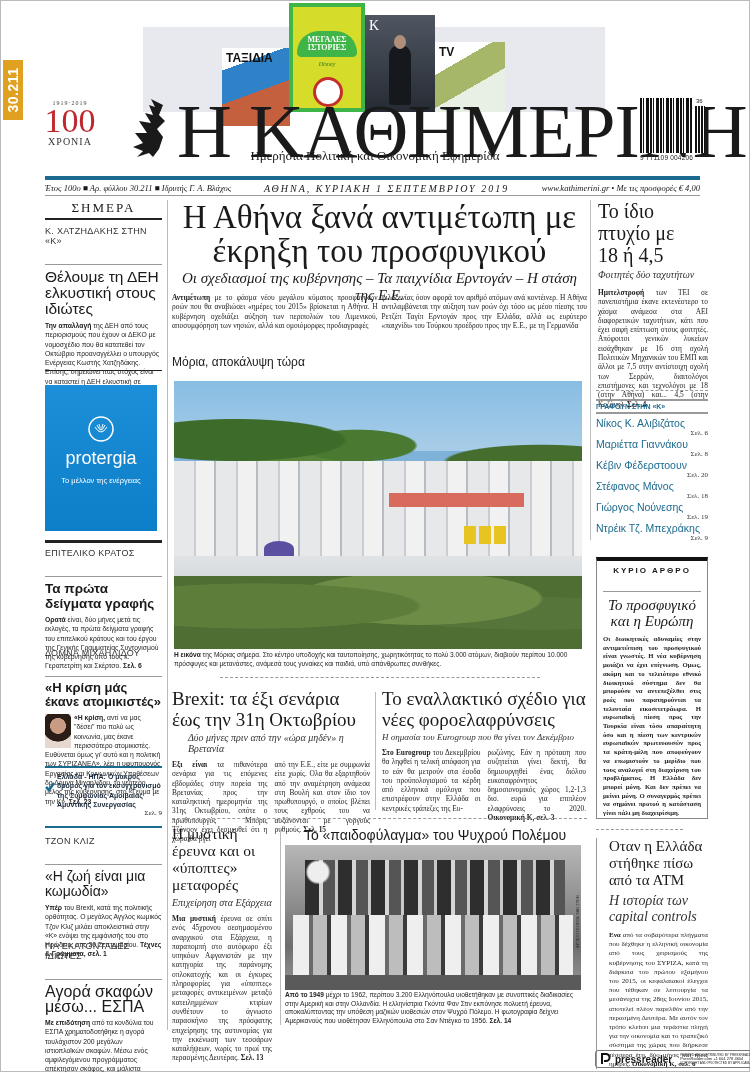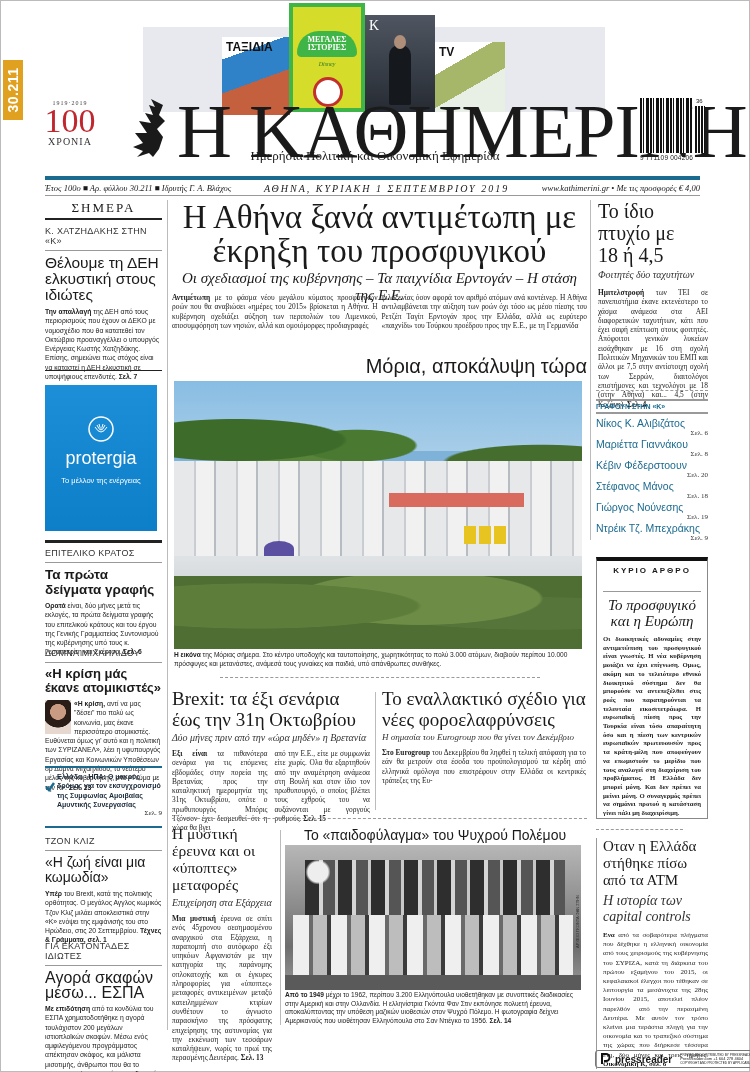--- a/index.html
+++ b/index.html
@@ -17,33 +17,33 @@
 .centennial .lbl{font-size:10px;color:#333;letter-spacing:1px}
 .masthead{left:125px;top:95px;width:470px;height:80px}
 .masthead-title{position:absolute;left:52px;top:-4px;font-size:76px;line-height:80px;letter-spacing:-1px;white-space:nowrap;font-family:"Liberation Serif",serif}
 .tagline{left:0;top:148px;width:750px;text-align:center;font-size:13px}
 .rule-blue{left:45px;top:176px;width:655px;height:4px;background:#1b6a8f}
 .infobar{left:45px;top:181px;width:655px;height:15px;font-size:8.5px;font-style:italic;display:flex;justify-content:space-between;align-items:center;border-bottom:1px solid #999}
 .infobar .date{font-size:10px;letter-spacing:2px}
 .barcode{left:640px;top:98px;width:65px;height:68px}
 .leftcol{left:45px;top:200px;width:117px}
 .colsep{position:absolute;width:1px;background:#bbb}
-.kicker{font-family:"Liberation Sans",sans-serif;font-size:9px;color:#333;border-bottom:1px solid #999;padding-bottom:4px;margin-bottom:4px;letter-spacing:.3px}
+.kicker{font-family:"Liberation Sans",sans-serif;font-size:9px;color:#333;border-bottom:1px solid #999;padding-bottom:18px;margin-bottom:4px;letter-spacing:.3px}
 .sans-head{font-family:"Liberation Sans",sans-serif;font-weight:bold;font-size:15px;line-height:16px;margin-bottom:4px}
 .small-sans{font-family:"Liberation Sans",sans-serif;font-size:6.8px;line-height:9.3px;color:#222}
 .small-serif{font-family:"Liberation Serif",serif;font-size:7.4px;line-height:9.3px;color:#222;text-align:justify}
 .small-sans b,.small-serif b{font-weight:bold}
 .thickrule{height:3px;background:#222}
 .ad-protergia{width:112px;height:146px;background:linear-gradient(180deg,#1c8fd8,#0d7ec8);position:relative;color:#fff;text-align:center}
 .section-title{font-family:"Liberation Serif",serif;text-align:center;font-size:13px;letter-spacing:2px}
 .main-head{left:172px;top:200px;width:415px;font-size:33px;line-height:34px;text-align:center;font-family:"Liberation Serif",serif}
 .main-sub{left:172px;top:270px;width:415px;text-align:center;font-size:15px;font-style:italic}
 .main-body{left:172px;top:293px;width:415px;display:flex;gap:4px}
 .main-body .col{flex:1}
-.photo-title{left:172px;top:355px;width:415px;text-align:right;font-family:"Liberation Sans",sans-serif;font-size:20px}
+.photo-title{left:172px;top:355px;width:415px;text-align:left;font-family:"Liberation Sans",sans-serif;font-size:12px}
 .photo{position:absolute;overflow:hidden}
 .caption{font-family:"Liberation Sans",sans-serif;font-size:6.6px;line-height:8.6px;color:#222}
 .dashed{border-top:1px dashed #999;height:0}
 .serif-head{font-family:"Liberation Serif",serif;font-size:19px;line-height:21px}
 .serif-sub{font-family:Liberation Serif, serif;font-style:italic;font-size:10px;color:#333}
 .rightcol{left:596px;top:200px;width:112px}
 .writers li{list-style:none;font-family:"Liberation Sans",sans-serif;color:#1b6a8f;font-size:10.5px;line-height:12px}
 .writers .page{display:block;text-align:right;color:#333;font-family:"Liberation Serif",serif;font-size:7px;line-height:9px}
 .editorial{border:1px solid #888;border-top:4px solid #111;padding:5px 6px}
 .pressreader{left:595px;top:1050px;width:172px;height:18px;border:1px solid #777;border-radius:3px;display:flex;align-items:center;padding:0 4px;gap:4px}
@@ -51,21 +51,21 @@
 </head>
 <body>
 
 <div class="frame"></div>
 
 <div class="abs issue-tab">
     <span>30.211</span>
   </div>
 
 <div class="abs promo-strip"></div>
-<div class="promo" style="left:222px;top:37px;width:68px;height:78px;background:linear-gradient(160deg,#fff 0 22%,#2f82c8 22% 55%,#c4603e 55%);padding-left:7px;">
+<div class="promo" style="left:222px;top:48px;width:68px;height:78px;background:linear-gradient(160deg,#fff 0 22%,#2f82c8 22% 55%,#c4603e 55%);padding-left:7px;">
   <span class="promo-label">ΤΑΞΙΔΙΑ</span>
 </div>
 <div class="promo" style="left:289px;top:3px;width:76px;height:109px;background:#3fb548;padding:4px;">
   <div style="width:100%;height:100%;background:#d6dc2a;position:relative;">
     <div style="position:absolute;left:4px;top:24px;width:60px;height:26px;border-radius:30px 30px 6px 6px;background:#3fb548;color:#fff;font-family:'Liberation Serif',serif;font-weight:bold;font-size:8px;display:flex;align-items:center;justify-content:center;text-align:center;line-height:8px;">
       <span>ΜΕΓΑΛΕΣ ΙΣΤΟΡΙΕΣ</span>
     </div>
     <div style="position:absolute;left:0;top:54px;width:100%;text-align:center;font-size:6px;color:#2a7a2a;font-style:italic;">Disney</div>
     <div style="position:absolute;left:20px;top:70px;width:30px;height:30px;border-radius:50%;background:#fff;border:3px solid #c3302c;"></div>
   </div>
@@ -181,33 +181,34 @@
   <div style="position:absolute;left:90px;top:160px;width:30px;height:16px;background:#5a4fa0;border-radius:50% 50% 0 0"></div>
   <div style="position:absolute;left:290px;top:145px;width:42px;height:18px;background:repeating-linear-gradient(90deg,#e8c420 0 12px,transparent 12px 15px)"></div>
   <div style="position:absolute;left:0;top:175px;width:100%;height:40px;background:linear-gradient(180deg,#dfe3e6,#cfd4d8)"></div>
   <div style="position:absolute;left:0;top:195px;width:100%;height:75px;background:radial-gradient(ellipse at 20% 40%,#5d7d3a 0 35%,transparent 36%),radial-gradient(ellipse at 60% 30%,#6d8c45 0 35%,transparent 36%),radial-gradient(ellipse at 90% 50%,#56753a 0 30%,transparent 31%),#4f6e33"></div>
 </div>
 <p class="abs caption" style="left:174px;top:651px;width:410px"><b>Η εικόνα</b><span> της Μόριας σήμερα. Στο κέντρο υποδοχής και ταυτοποίησης, χωρητικότητας το πολύ 3.000 ατόμων, διαβιούν περίπου 10.000 πρόσφυγες και μετανάστες, ανάμεσά τους γυναίκες και παιδιά, υπό απάνθρωπες συνθήκες.</span></p>
 <div class="abs dashed" style="left:220px;top:677px;width:320px"></div>
 
 <div class="abs" style="left:172px;top:688px;width:198px">
   <div class="serif-head">Brexit: τα έξι σενάρια έως την 31η Οκτωβρίου</div>
-  <div class="serif-sub" style="margin:2px 0 6px">Δύο μήνες πριν από την «ώρα μηδέν» η Βρετανία</div>
+  <div class="serif-sub" style="margin:2px 16px 6px">Δύο μήνες πριν από την «ώρα μηδέν» η Βρετανία</div>
   <div style="display:flex;gap:7px">
     <p class="small-serif" style="flex:1"><b>Εξι είναι</b><span> τα πιθανότερα σενάρια για τις επόμενες εβδομάδες στην πορεία της Βρετανίας προς την καταληκτική ημερομηνία της 31ης Οκτωβρίου, οπότε ο πρωθυπουργός Μπόρις Τζόνσον έχει δεσμευθεί ότι η χώρα θα βγει</span></p>
     <p class="small-serif" style="flex:1"><span>από την Ε.Ε., είτε με συμφωνία είτε χωρίς. Ολα θα εξαρτηθούν από την αναμέτρηση ανάμεσα στη Βουλή και στον ίδιο τον πρωθυπουργό, ο οποίος βλέπει τους εχθρούς του να αυξάνονται με γοργούς ρυθμούς. </span><b>Σελ. 15</b></p>
   </div>
 </div>
 <div class="colsep" style="left:375px;top:692px;height:118px"></div>
 
 <div class="abs" style="left:382px;top:688px;width:204px">
   <div class="serif-head">Το εναλλακτικό σχέδιο για νέες φοροελαφρύνσεις</div>
   <div class="serif-sub" style="margin:2px 0 6px;font-size:9px">Η σημασία του Eurogroup που θα γίνει τον Δεκέμβριο</div>
   <div style="display:flex;gap:7px">
     <p class="small-serif" style="flex:1"><b>Στο Eurogroup</b><span> του Δεκεμβρίου θα ληφθεί η τελική απόφαση για το εάν θα μετρούν στα έσοδα του προϋπολογισμού τα κέρδη από ελληνικά ομόλογα που επιστρέφουν στην Ελλάδα οι κεντρικές τράπεζες της Ευ-</span></p>
+    <p class="small-serif" style="flex:1"><span>ρωζώνης. Εάν η πρόταση που συζητείται γίνει δεκτή, θα δημιουργηθεί ένας διόλου ευκαταφρόνητος δημοσιονομικός χώρος 1,2-1,3 δισ. ευρώ για επιπλέον ελαφρύνσεις το 2020. </span><b>Οικονομική Κ, σελ. 3</b></p>
   </div>
 </div>
 <div class="abs dashed" style="left:172px;top:818px;width:415px"></div>
 
 <div class="abs" style="left:172px;top:825px;width:100px">
   <div class="serif-head" style="font-size:15.5px;line-height:17px">Η μυστική έρευνα και οι «ύποπτες» μεταφορές</div>
   <div class="serif-sub" style="margin:4px 0 6px">Επιχείρηση στα Εξάρχεια</div>
   <p class="small-serif"><b>Μια μυστική</b><span> έρευνα σε σπίτι ενός 45χρονου σεσημασμένου αναρχικού στα Εξάρχεια, η παραπομπή στο αυτόφωρο έξι υπηκόων Αφγανιστάν με την κατηγορία της παράνομης οπλοκατοχής και οι έγκυρες πληροφορίες για «ύποπτες» μεταφορές αντικειμένων μεταξύ κατειλημμένων κτιρίων συνθέτουν το άγνωστο παρασκήνιο της πρόσφατης επιχείρησης της αστυνομίας για την εκκένωση των τεσσάρων καταλήψεων, νωρίς το πρωί της περασμένης Δευτέρας. </span><b>Σελ. 13</b></p>
 </div>
 <div class="colsep" style="left:280px;top:830px;height:195px"></div>
@@ -241,21 +242,21 @@
     </ul>
   </div>
 
   <div class="editorial" style="margin-top:14px;height:262px">
     <div style="text-align:center;font-family:'Liberation Sans',sans-serif;font-weight:bold;font-size:8px;letter-spacing:2px;border-bottom:1px solid #999;padding-bottom:16px">ΚΥΡΙΟ ΑΡΘΡΟ</div>
     <div style="text-align:center;font-family:'Liberation Serif',serif;font-style:italic;font-size:15px;line-height:16px;margin:5px 0 6px">Το προσφυγικό και η Ευρώπη</div>
     <p style="font-family:'Liberation Serif',serif;font-weight:bold;font-size:6.7px;line-height:8.7px;text-align:justify;color:#222">Οι διοικητικές αδυναμίες στην αντιμετώπιση του προσφυγικού είναι γνωστές. Η νέα κυβέρνηση μοιάζει να έχει επίγνωση. Ομως, ακόμη και το τελειότερο εθνικό διοικητικό σύστημα δεν θα μπορούσε να αντεπεξέλθει στις ροές που παρατηρούνται τα τελευταία εικοσιτετράωρα. Η ευρωπαϊκή πίεση προς την Τουρκία είναι τόσο απαραίτητη όσο και η πίεση των κεντρικών ευρωπαϊκών πρωτευουσών προς τα κράτη-μέλη που αποφεύγουν να επωμιστούν το μερίδιο που τους αναλογεί στη διαχείριση του προβλήματος. Η Ελλάδα δεν μπορεί μόνη. Και δεν πρέπει να μείνει μόνη. Ο συναγερμός πρέπει να σημάνει προτού η κατάσταση γίνει πάλι μη διαχειρίσιμη.</p>
   </div>
   <div class="dashed" style="margin:10px 25px 8px 0"></div>
 
-  <div style="border-left:1px solid #999;padding-left:6px">
+  <div style="border-left:1px solid #999;padding-left:12px">
     <div style="font-family:'Liberation Serif',serif;font-size:15px;line-height:17px">Οταν η Ελλάδα στήθηκε πίσω από τα ΑΤΜ</div>
     <div class="serif-sub" style="margin:4px 0 6px;font-size:14px">Η ιστορία των capital controls</div>
     <p class="small-serif" style="font-size:7px;line-height:9.2px"><b>Ενα</b><span> από τα σοβαρότερα πλήγματα που δέχθηκε η ελληνική οικονομία από τους χειρισμούς της κυβέρνησης του ΣΥΡΙΖΑ, κατά τη διάρκεια του πρώτου εξαμήνου του 2015, οι κεφαλαιακοί έλεγχοι που τέθηκαν σε λειτουργία τα μεσάνυχτα της 28ης Ιουνίου 2015, αποτελεί πλέον παρελθόν από την περασμένη Δευτέρα. Με αυτόν τον τρόπο κλείνει μια τεράστια πληγή για την οικονομία και το τραπεζικό σύστημα της χώρας που διήρκεσε τέσσερα έτη, δύο μήνες και τρεις ημέρες. </span><b>Οικονομική Κ, σελ. 6</b></p>
   </div>
 </div>
 
 <div class="abs pressreader">
   <svg width="11" height="12" viewBox="0 0 11 12">
       <path d="M2 11 V1 H6 A3.5 3.5 0 0 1 6 8 H4" fill="none" stroke="#111" stroke-width="2"></path>
     </svg>

